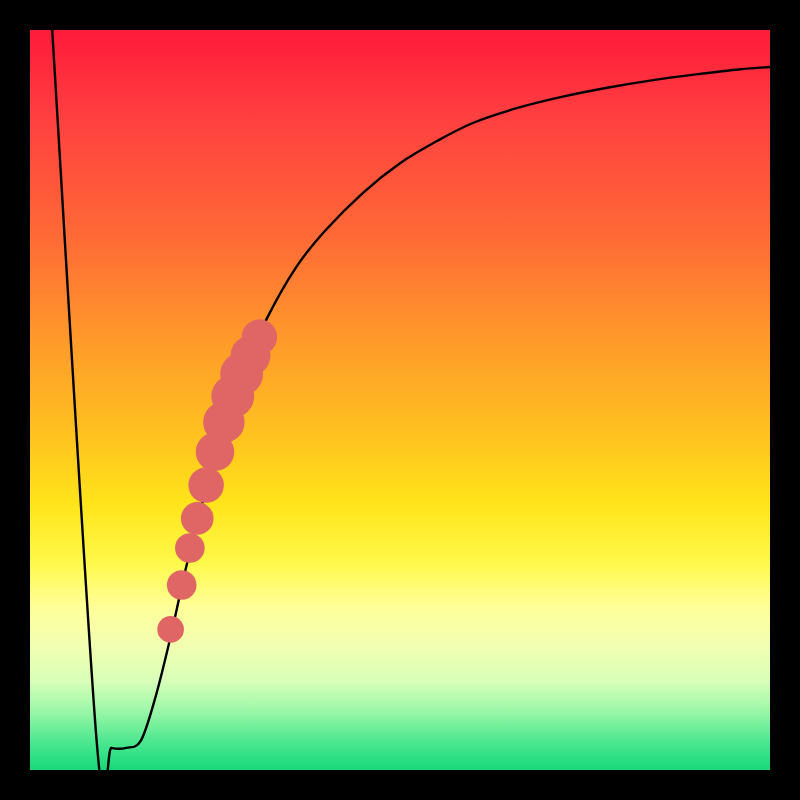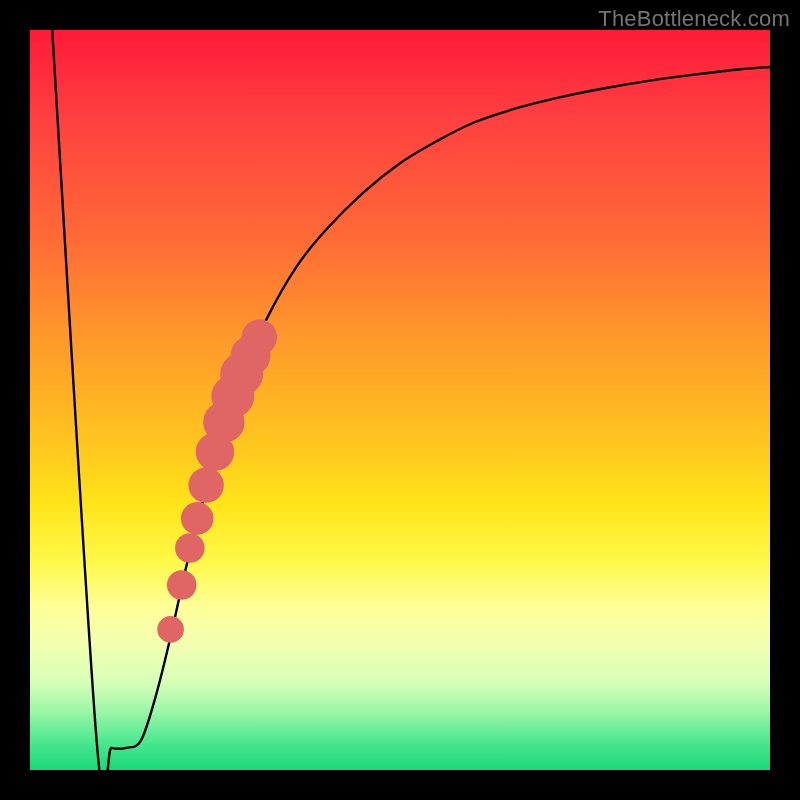--- a/index.html
+++ b/index.html
@@ -55,21 +55,20 @@
     top: 0;
     width: 740px;
     height: 740px;
     overflow: visible;
   }
 </style>
 </head>
 <body>
 
 <div class="frame">
-  <div class="watermark">TheBottleneck.com</div>
   <div class="plot">
     <svg class="curve" viewBox="0 0 740 740" preserveAspectRatio="none">
       <path id="curve-path" fill="none" stroke="#000000" stroke-width="2.4" stroke-linejoin="round" stroke-linecap="round" d="M 22.20 0.00 C 29.60 118.40, 56.73 590.77, 66.60 710.40 C 76.47 830.03, 76.47 716.57, 81.40 717.80 C 86.33 719.03, 91.27 719.03, 96.20 717.80 C 101.13 716.57, 106.07 719.03, 111.00 710.40 C 115.93 701.77, 120.87 683.27, 125.80 666.00 C 130.73 648.73, 135.67 627.77, 140.60 606.80 C 145.53 585.83, 150.47 561.17, 155.40 540.20 C 160.33 519.23, 165.27 499.50, 170.20 481.00 C 175.13 462.50, 180.07 445.23, 185.00 429.20 C 189.93 413.17, 194.87 399.60, 199.80 384.80 C 204.73 370.00, 208.43 356.43, 214.60 340.40 C 220.77 324.37, 228.17 305.87, 236.80 288.60 C 245.43 271.33, 256.53 251.60, 266.40 236.80 C 276.27 222.00, 284.90 212.13, 296.00 199.80 C 307.10 187.47, 320.67 173.90, 333.00 162.80 C 345.33 151.70, 357.67 141.83, 370.00 133.20 C 382.33 124.57, 394.67 117.78, 407.00 111.00 C 419.33 104.22, 430.43 98.05, 444.00 92.50 C 457.57 86.95, 473.60 82.02, 488.40 77.70 C 503.20 73.38, 518.00 69.93, 532.80 66.60 C 547.60 63.27, 562.40 60.43, 577.20 57.72 C 592.00 55.01, 606.80 52.54, 621.60 50.32 C 636.40 48.10, 651.20 46.25, 666.00 44.40 C 680.80 42.55, 698.07 40.45, 710.40 39.22 C 722.73 37.99, 735.07 37.37, 740.00 37.00"></path>
       <g id="marker-group">
           <circle cx="140.60" cy="599.40" r="13.32" fill="#e06666"></circle>
           <circle cx="151.70" cy="555.00" r="14.80" fill="#e06666"></circle>
           <circle cx="159.84" cy="518.00" r="14.80" fill="#e06666"></circle>
           <circle cx="167.24" cy="488.40" r="16.28" fill="#e06666"></circle>
           <circle cx="176.12" cy="455.10" r="17.76" fill="#e06666"></circle>
           <circle cx="185.00" cy="421.80" r="19.24" fill="#e06666"></circle>

